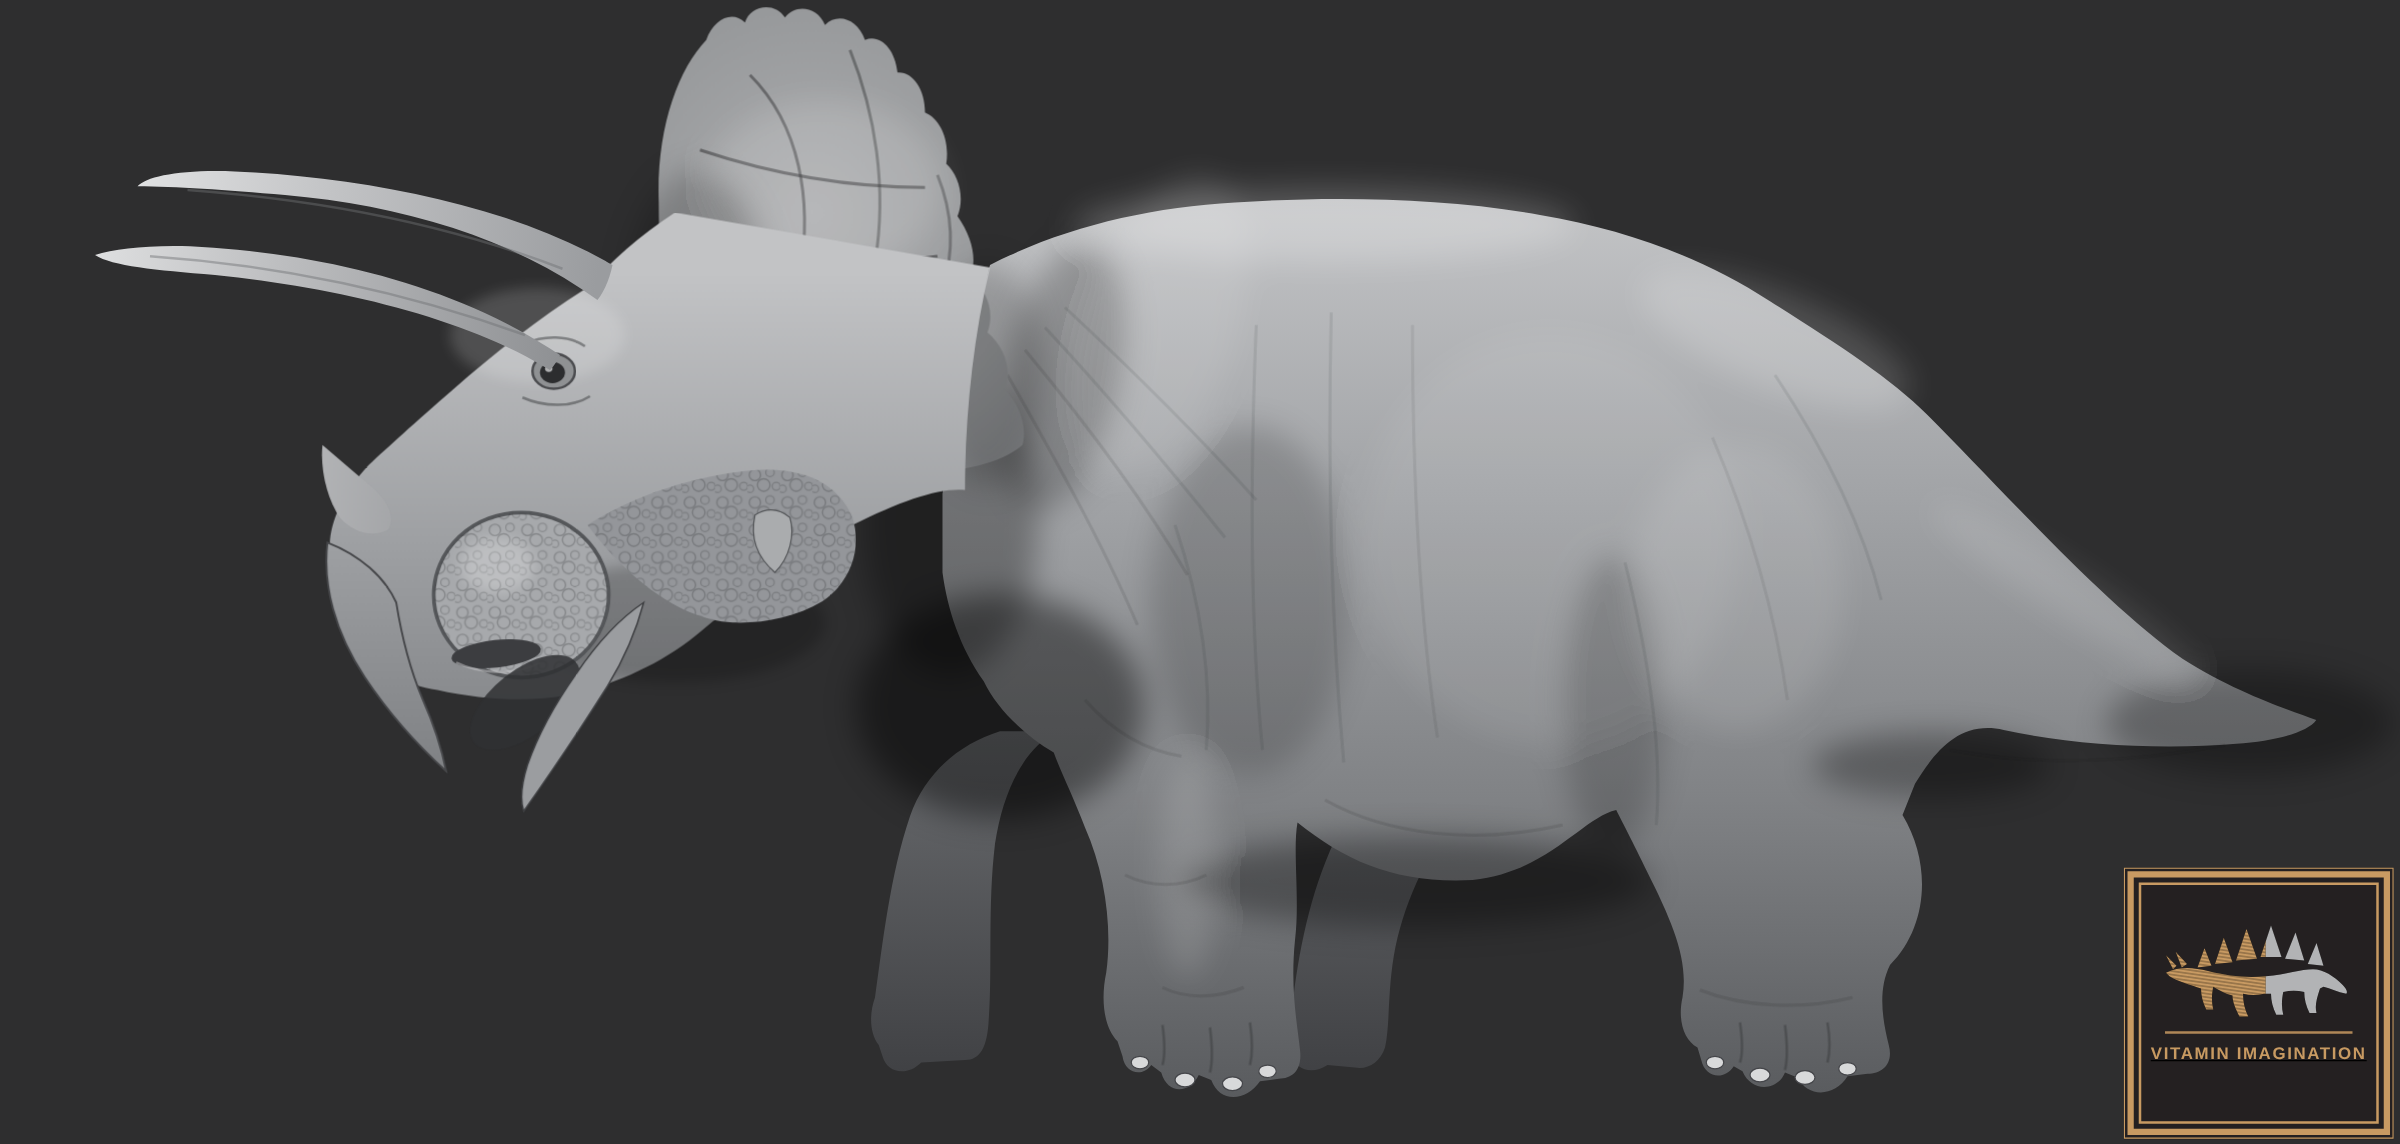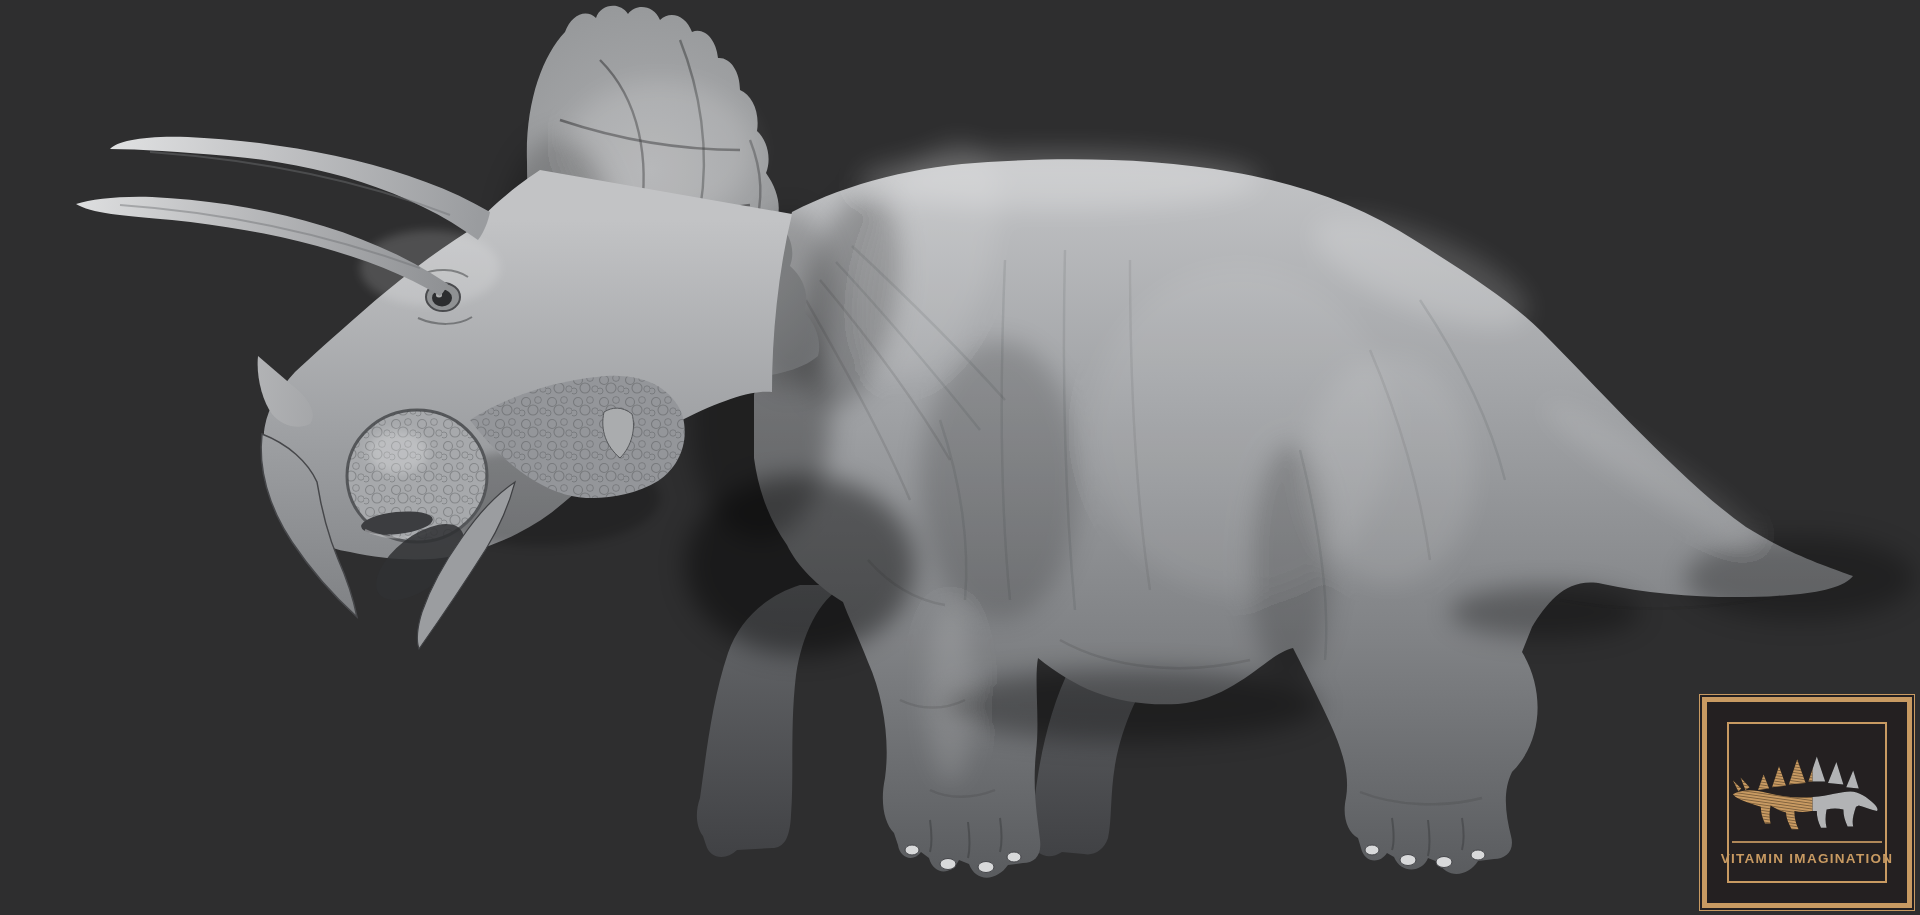--- a/index.html
+++ b/index.html
@@ -20,21 +20,21 @@
   
   .badge{
     position:absolute;right:5px;bottom:4px;width:216px;height:217px;
     box-sizing:border-box;border:1px solid var(--gold);
     background:var(--panel-bg);padding:2px;
   }
   .badge-band{
     width:100%;height:100%;box-sizing:border-box;
     border:5px solid var(--gold);
   }
-  .badge-band > .pad{width:100%;height:100%;box-sizing:border-box;padding:20px;}
+  .badge-band > .pad{width:100%;height:100%;box-sizing:border-box;padding:4px;text-decoration:underline;}
   .badge-line2{
     width:100%;height:100%;box-sizing:border-box;
     border:2px solid var(--gold);
     background:var(--panel-bg);
     display:flex;flex-direction:column;align-items:center;
   }
   .badge-icon{margin-top:24px;width:168px;height:84px;display:block;}
   .badge-rule{margin-top:9px;width:150px;height:2px;background:var(--gold);opacity:.85;}
   .badge-text{
     margin-top:9px;color:var(--gold);font-size:13.5px;font-weight:bold;

